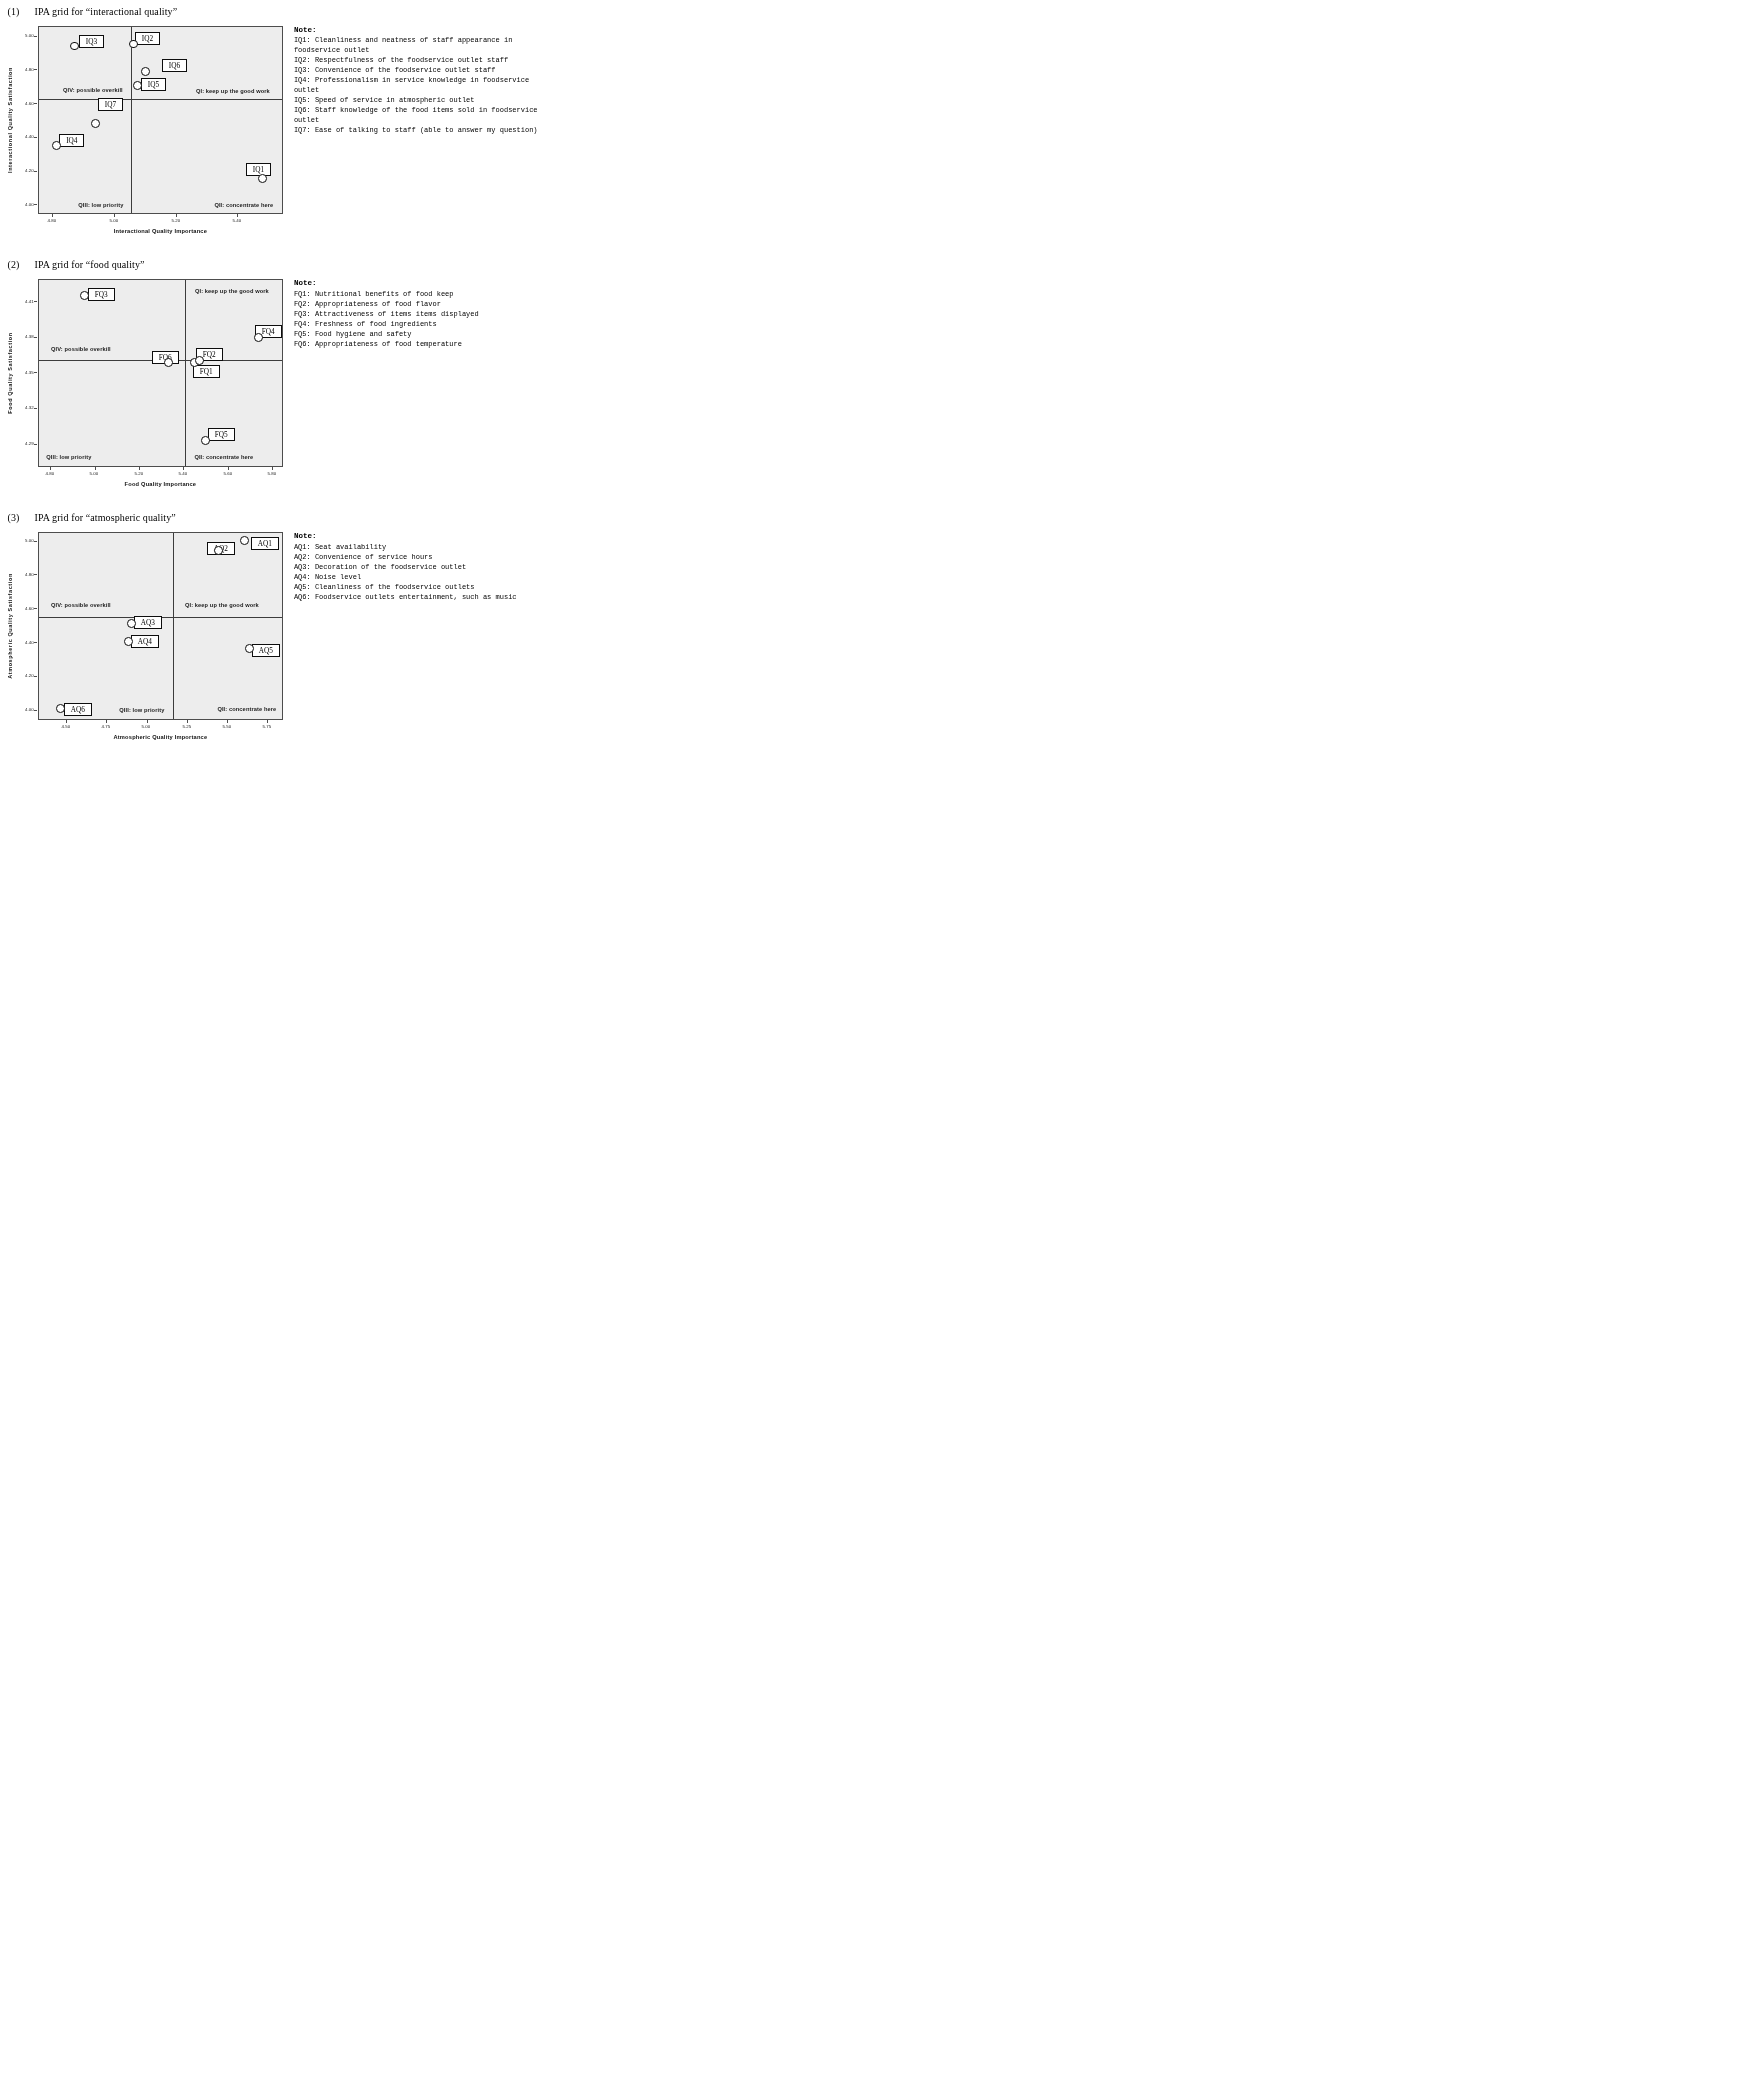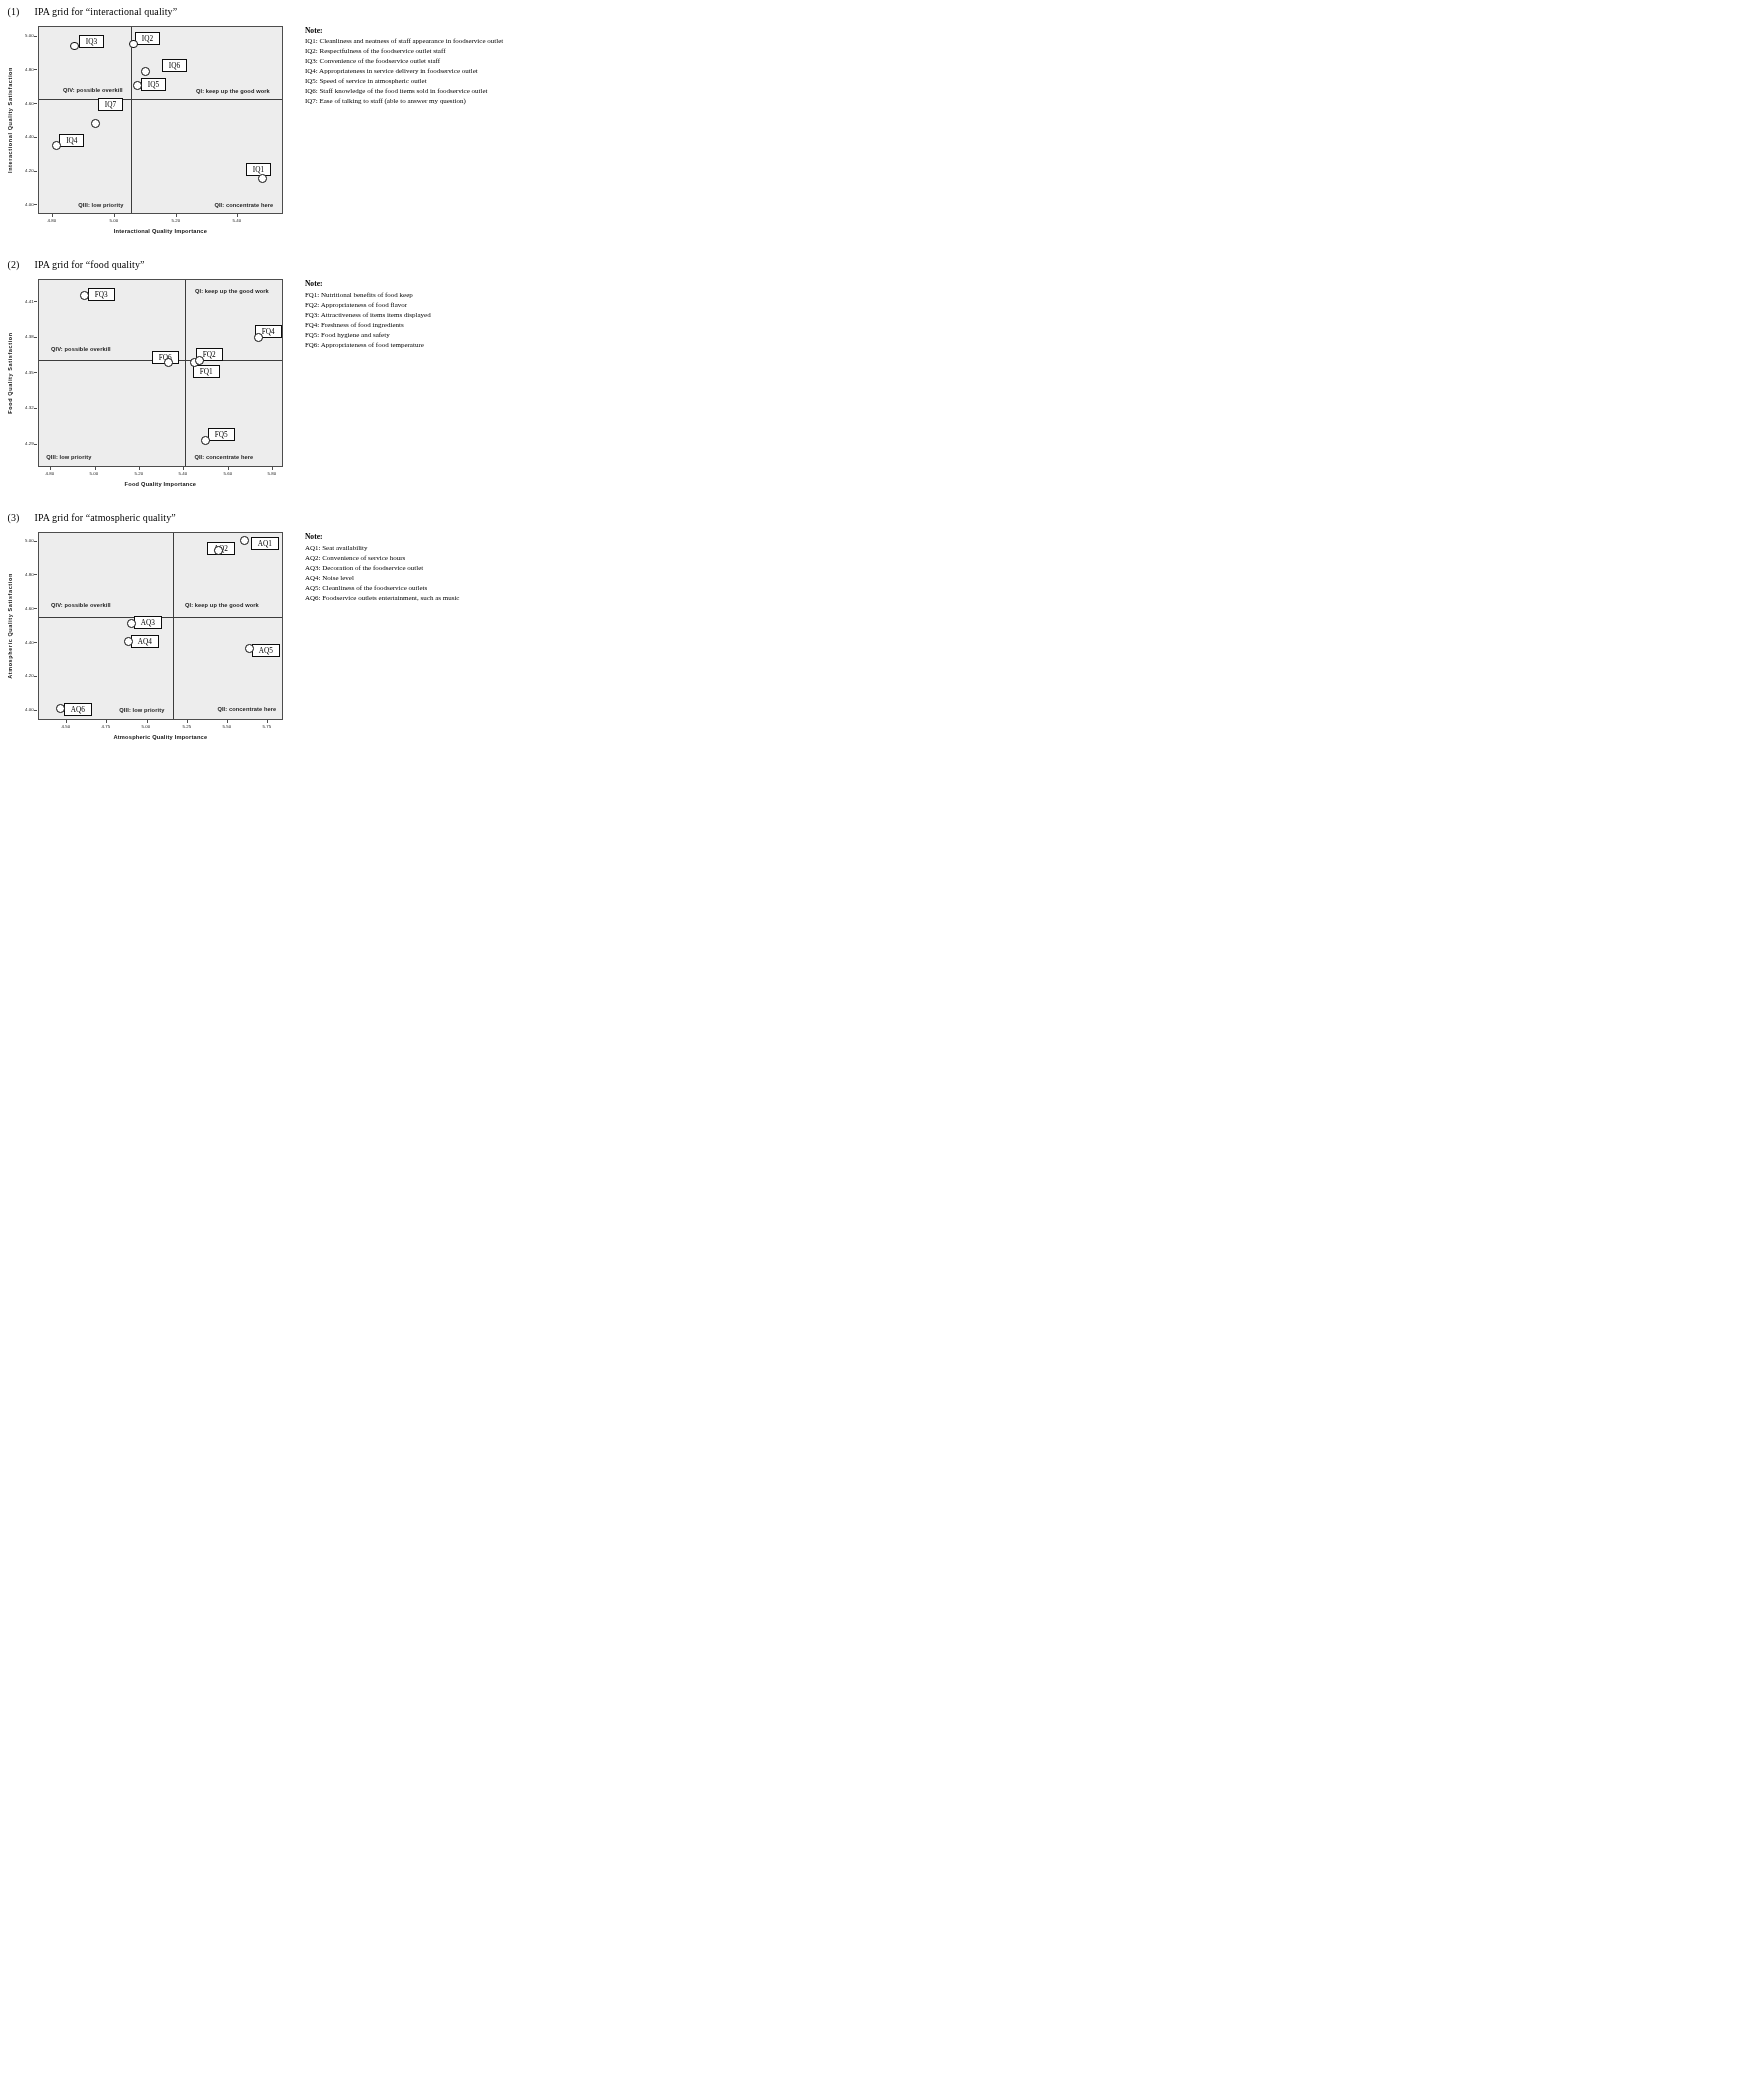--- a/index.html
+++ b/index.html
@@ -56,22 +56,22 @@
   }
   .axis-title-y {
     position:absolute; left:0; top:0; width:8.4px; height:188px;
     display:flex; align-items:center; justify-content:center;
   }
   .axis-title-y span {
     transform:rotate(-90deg); white-space:nowrap;
     font-size:5.5px; font-weight:700; color:#111; letter-spacing:0.6px;
   }
   .note {
-    margin-left:15px; width:252px; flex:0 0 auto;
-    font-family:Liberation Serif, serif;
+    margin-left:4px; width:252px; flex:0 0 auto;
+    font-family:Liberation Mono, monospace;
   }
   .note-title { font-size:7.6px; font-weight:700; color:#000; margin-bottom:1.3px; }
   .note-line { font-size:7px; line-height:10px; color:#000; }
 </style>
 </head>
 <body>
 
 <div class="page">
 
   <section class="fig-section">
@@ -124,21 +124,21 @@
           <div class="tick-mark" style="left: 28.5px; top: 9.7px; width: 2.5px; height: 0.7px;"></div>
           <div class="tick-label-y" style="left: 8.4px; top: 7.2px;">5.00</div>
           <div class="axis-title-x" style="top: 202px;">Interactional Quality Importance</div>
         </div>
       <aside class="note">
         <div class="note-title">Note:</div>
         <div class="note-lines">
             <div class="note-line">IQ1: Cleanliness and neatness of staff appearance in foodservice outlet</div>
             <div class="note-line">IQ2: Respectfulness of the foodservice outlet staff</div>
             <div class="note-line">IQ3: Convenience of the foodservice outlet staff</div>
-            <div class="note-line">IQ4: Appropriateness in service delivery in foodservice outlet</div>
+            <div class="note-line">IQ4: Professionalism in service knowledge in foodservice outlet</div>
             <div class="note-line">IQ5: Speed of service in atmospheric outlet</div>
             <div class="note-line">IQ6: Staff knowledge of the food items sold in foodservice outlet</div>
             <div class="note-line">IQ7: Ease of talking to staff (able to answer my question)</div>
           </div>
       </aside>
     </div>
   </section>
 
   <section class="fig-section">
     <h2 class="fig-title"><span class="fig-num">(2)</span><span class="fig-text">IPA grid for “food quality”</span></h2>

